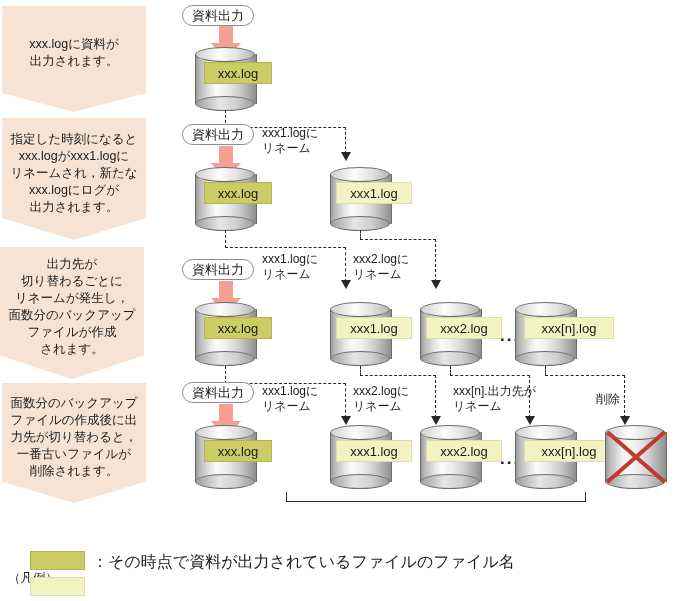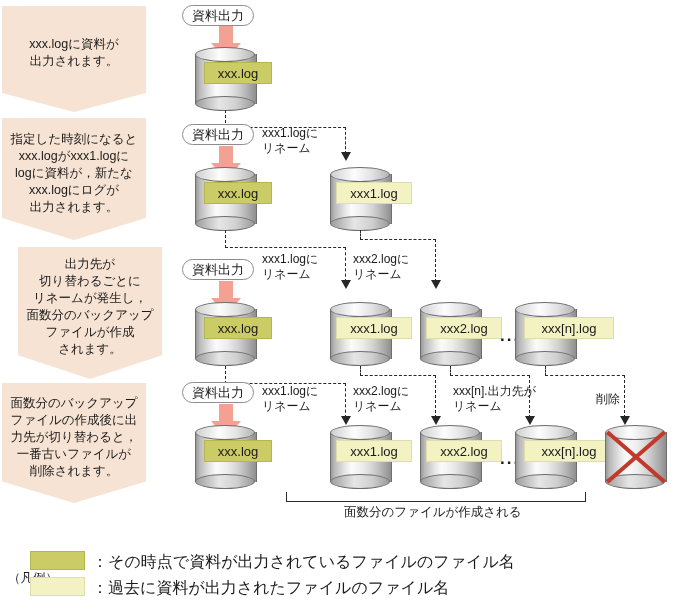--- a/index.html
+++ b/index.html
@@ -122,25 +122,25 @@
 
 <div class="stage">
 
   <div class="callout" style="left:2px;top:6px;height:106px;">
     <p>xxx.logに資料が
 出力されます。</p>
   </div>
   <div class="callout" style="left:2px;top:118px;height:122px;">
     <p>指定した時刻になると
 xxx.logがxxx1.logに
-logに資料が，新たな
+リネームされ，新たな
 xxx.logにログが
 出力されます。</p>
   </div>
-  <div class="callout" style="left:18px;top:247px;height:132px;">
+  <div class="callout" style="left:0;top:247px;height:132px;">
     <p>出力先が
 切り替わるごとに
 リネームが発生し，
 面数分のバックアップ
 ファイルが作成
 されます。</p>
   </div>
   <div class="callout" style="left:2px;top:383px;height:120px;">
     <p>面数分のバックアップ
 ファイルの作成後に出
@@ -304,23 +304,21 @@
     <div class="body"></div>
     <div class="top"></div>
     <div class="bot"></div>
   </div>
   <div class="xmark" style="left:600px;top:424px;">
     <span class="a"></span>
       <span class="b"></span>
   </div>
 
   <div class="bracket" style="left:286px;top:492px;width:298px;"></div>
-  <div class="bcap" style="left:344px;top:504px;">面数分のファイルが作成される</div>
 
   <div class="legend-title" style="left:8px;top:529px;margin-top:41px;">（凡例）</div>
 
   <div class="sw active" style="left:30px;top:551px;"></div>
   <div class="legend-text" style="left:92px;top:552px;">：その時点で資料が出力されているファイルのファイル名</div>
 
   <div class="sw old" style="left:30px;top:577px;"></div>
-  <div class="legend-text" style="left:92px;top:578px;">：過去に資料が出力されたファイルのファイル名</div>
 
 </div>
 
 </body></html>

